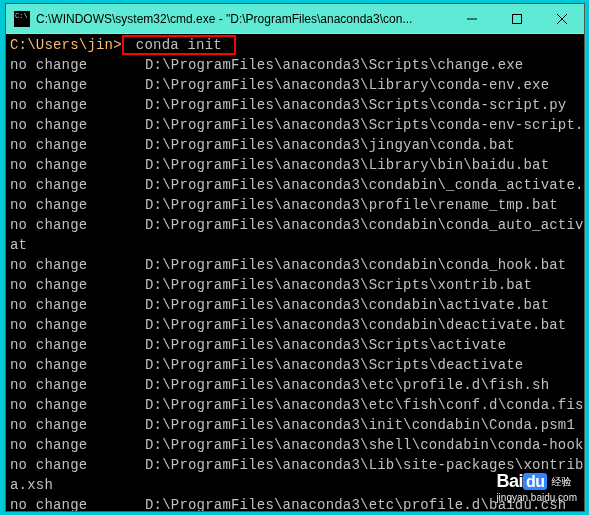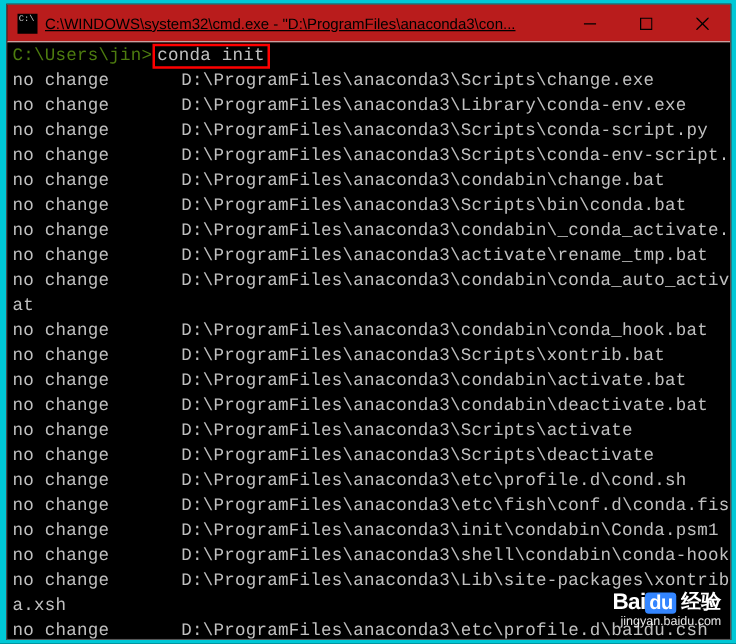--- a/index.html
+++ b/index.html
@@ -15,26 +15,25 @@
   position: absolute;
   top: 3px;
   left: 5px;
   width: 580px;
   height: 509px;
   background: #000;
   border: 1px solid #555;
 }
 .titlebar {
   height: 30px;
-  background: #b91c1c;
+  background: #5eead4;
   border-bottom: 1px solid #ccc;
   display: flex;
   align-items: center;
   padding-left: 8px;
-  text-decoration: underline;
 }
 .title-icon {
   width: 16px;
   height: 16px;
   background: #000;
   margin-right: 6px;
   position: relative;
 }
 .title-icon::after {
   content: 'C:\\';
@@ -70,25 +69,25 @@
   background: #000;
   color: #c0c0c0;
   font-size: 14px;
   line-height: 20px;
   padding: 1px 0 0 4px;
   height: calc(100% - 30px);
   white-space: pre;
   overflow: hidden;
   letter-spacing: 0.2px;
 }
-.prompt { color: #4d7c0f; }
+.prompt { color: #fdba74; }
 .cmd {
   color: #c0c0c0;
   border: 2px solid #f00;
-  padding: 0 2px;
+  padding: 0 12px;
 }
 .col1 { display: inline-block; width: 135px; }
 .watermark {
   position: absolute;
   bottom: 12px;
   right: 12px;
   text-align: right;
   color: #fff;
   font-family: Arial, sans-serif;
 }
@@ -105,22 +104,22 @@
 }
 .wm-logo-box {
   background: #3385ff;
   color: #fff;
   padding: 0 3px;
   border-radius: 3px;
   font-size: 16px;
   font-weight: bold;
 }
 .wm-jy {
-  font-size: 16px;
-  font-weight: bold;
+  font-size: 10px;
+  font-weight: normal;
 }
 .wm-url {
   font-size: 10px;
   opacity: 0.9;
 }
 </style>
 </head>
 <body>
 
 <div class="window">
@@ -144,33 +143,33 @@
             <line x1="10" y1="0" x2="0" y2="10" stroke="#000" stroke-width="1"></line>
           </svg>
       </div>
     </div>
   </div>
   <div class="terminal"><span class="prompt">C:\Users\jin&gt;</span><span class="cmd">conda init</span>
 <span id="block1"><span class="col1">no change</span><span>D:\ProgramFiles\anaconda3\Scripts\change.exe</span>
 <span class="col1">no change</span><span>D:\ProgramFiles\anaconda3\Library\conda-env.exe</span>
 <span class="col1">no change</span><span>D:\ProgramFiles\anaconda3\Scripts\conda-script.py</span>
 <span class="col1">no change</span><span>D:\ProgramFiles\anaconda3\Scripts\conda-env-script.py</span>
-<span class="col1">no change</span><span>D:\ProgramFiles\anaconda3\condabin\change.bat</span>
-<span class="col1">no change</span><span>D:\ProgramFiles\anaconda3\Scripts\bin\conda.bat</span>
+<span class="col1">no change</span><span>D:\ProgramFiles\anaconda3\jingyan\conda.bat</span>
+<span class="col1">no change</span><span>D:\ProgramFiles\anaconda3\Library\bin\baidu.bat</span>
 <span class="col1">no change</span><span>D:\ProgramFiles\anaconda3\condabin\_conda_activate.bat</span>
-<span class="col1">no change</span><span>D:\ProgramFiles\anaconda3\activate\rename_tmp.bat</span>
+<span class="col1">no change</span><span>D:\ProgramFiles\anaconda3\profile\rename_tmp.bat</span>
 </span><span class="col1">no change</span><span>D:\ProgramFiles\anaconda3\condabin\conda_auto_activate.b</span>
 <span>at</span>
 <span id="block2"><span class="col1">no change</span><span>D:\ProgramFiles\anaconda3\condabin\conda_hook.bat</span>
 <span class="col1">no change</span><span>D:\ProgramFiles\anaconda3\Scripts\xontrib.bat</span>
 <span class="col1">no change</span><span>D:\ProgramFiles\anaconda3\condabin\activate.bat</span>
 <span class="col1">no change</span><span>D:\ProgramFiles\anaconda3\condabin\deactivate.bat</span>
 <span class="col1">no change</span><span>D:\ProgramFiles\anaconda3\Scripts\activate</span>
 <span class="col1">no change</span><span>D:\ProgramFiles\anaconda3\Scripts\deactivate</span>
-<span class="col1">no change</span><span>D:\ProgramFiles\anaconda3\etc\profile.d\cond.sh</span>
+<span class="col1">no change</span><span>D:\ProgramFiles\anaconda3\etc\profile.d\fish.sh</span>
 <span class="col1">no change</span><span>D:\ProgramFiles\anaconda3\etc\fish\conf.d\conda.fish</span>
 <span class="col1">no change</span><span>D:\ProgramFiles\anaconda3\init\condabin\Conda.psm1</span>
 <span class="col1">no change</span><span>D:\ProgramFiles\anaconda3\shell\condabin\conda-hook.ps1</span>
 </span><span class="col1">no change</span><span>D:\ProgramFiles\anaconda3\Lib\site-packages\xontrib\cond</span>
 <span>a.xsh</span>
 <span id="block3"><span class="col1">no change</span><span>D:\ProgramFiles\anaconda3\etc\profile.d\baidu.csh</span>
 
 </span>
 
 

